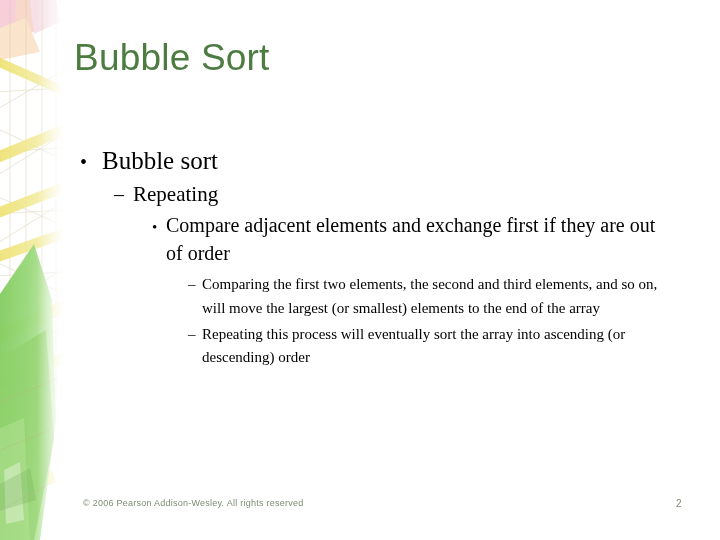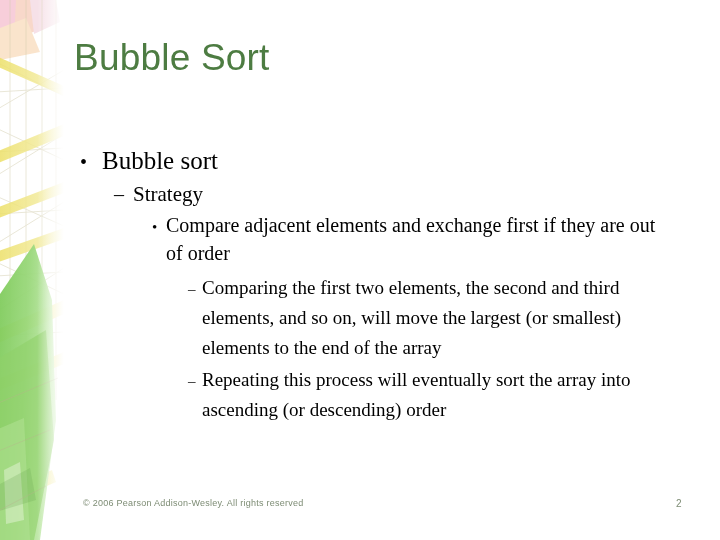--- a/index.html
+++ b/index.html
@@ -86,21 +86,21 @@
   .lvl2 .bullet-text { font-size: 21px; line-height: 1.2; }
 
   
   .lvl3 { margin: 0 0 6px 72px; }
   .lvl3 .bullet-mark { width: 14px; font-size: 15px; }
   .lvl3 .bullet-text { font-size: 20px; line-height: 1.42; }
 
   
   .lvl4 { margin: 0 0 2px 108px; }
   .lvl4 .bullet-mark { width: 14px; font-size: 15px; }
-  .lvl4 .bullet-text { font-size: 19px; line-height: 1.57; }
+  .lvl4 .bullet-text { font-size: 15px; line-height: 1.57; }
 
   
   .footer-copy {
     position: absolute;
     left: 83px;
     top: 498px;
     font-family: "Liberation Sans", "DejaVu Sans", sans-serif;
     font-size: 9px;
     color: #7d8c74;
     letter-spacing: 0.25px;
@@ -194,21 +194,21 @@
 
   <div class="body">
 
     <div class="bullet-row lvl1">
       <span class="bullet-mark">•</span>
       <span class="bullet-text">Bubble sort</span>
     </div>
 
     <div class="bullet-row lvl2">
       <span class="bullet-mark">–</span>
-      <span class="bullet-text">Strategy</span>
+      <span class="bullet-text">Repeating</span>
     </div>
 
     <div class="bullet-row lvl3">
       <span class="bullet-mark">•</span>
       <span class="bullet-text">Compare adjacent elements and exchange first if they are out of order</span>
     </div>
 
     <div class="bullet-row lvl4">
       <span class="bullet-mark">–</span>
       <span class="bullet-text">Comparing the first two elements, the second and third elements, and so on, will move the largest (or smallest) elements to the end of the array</span>

